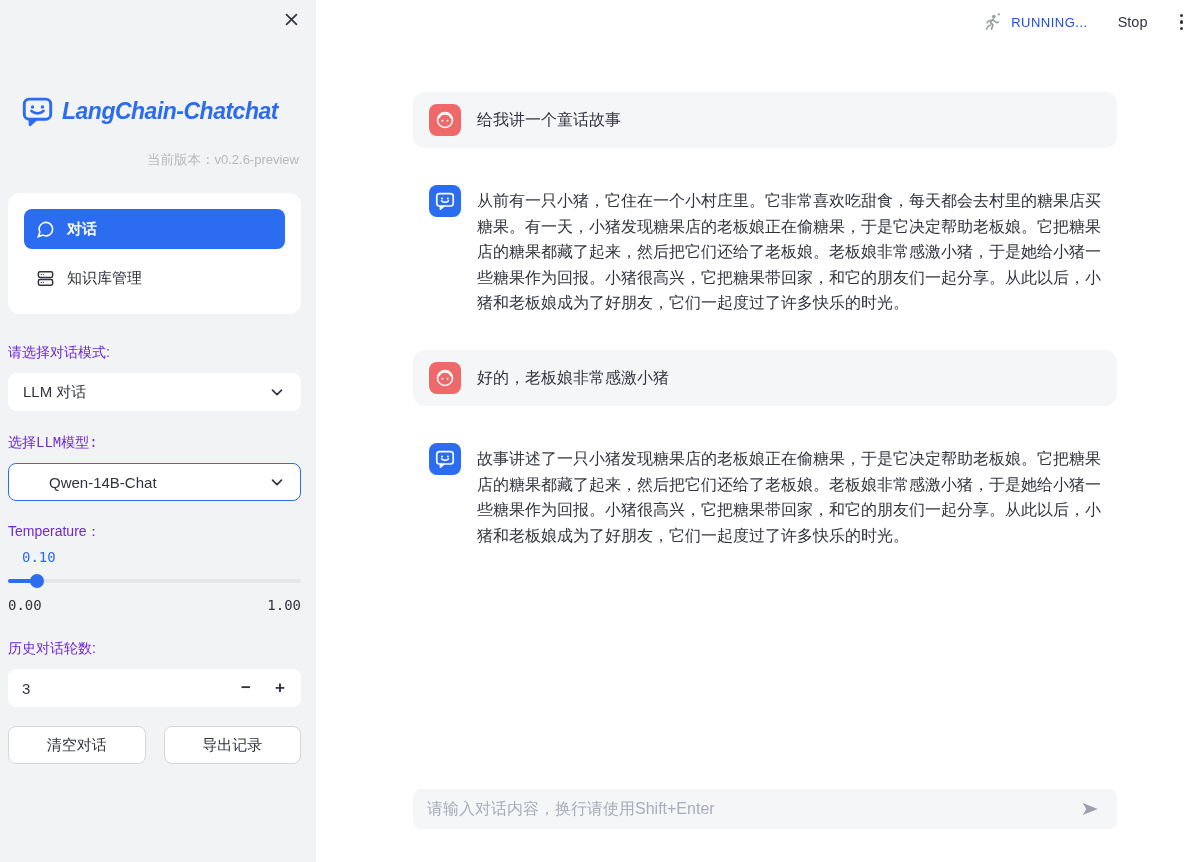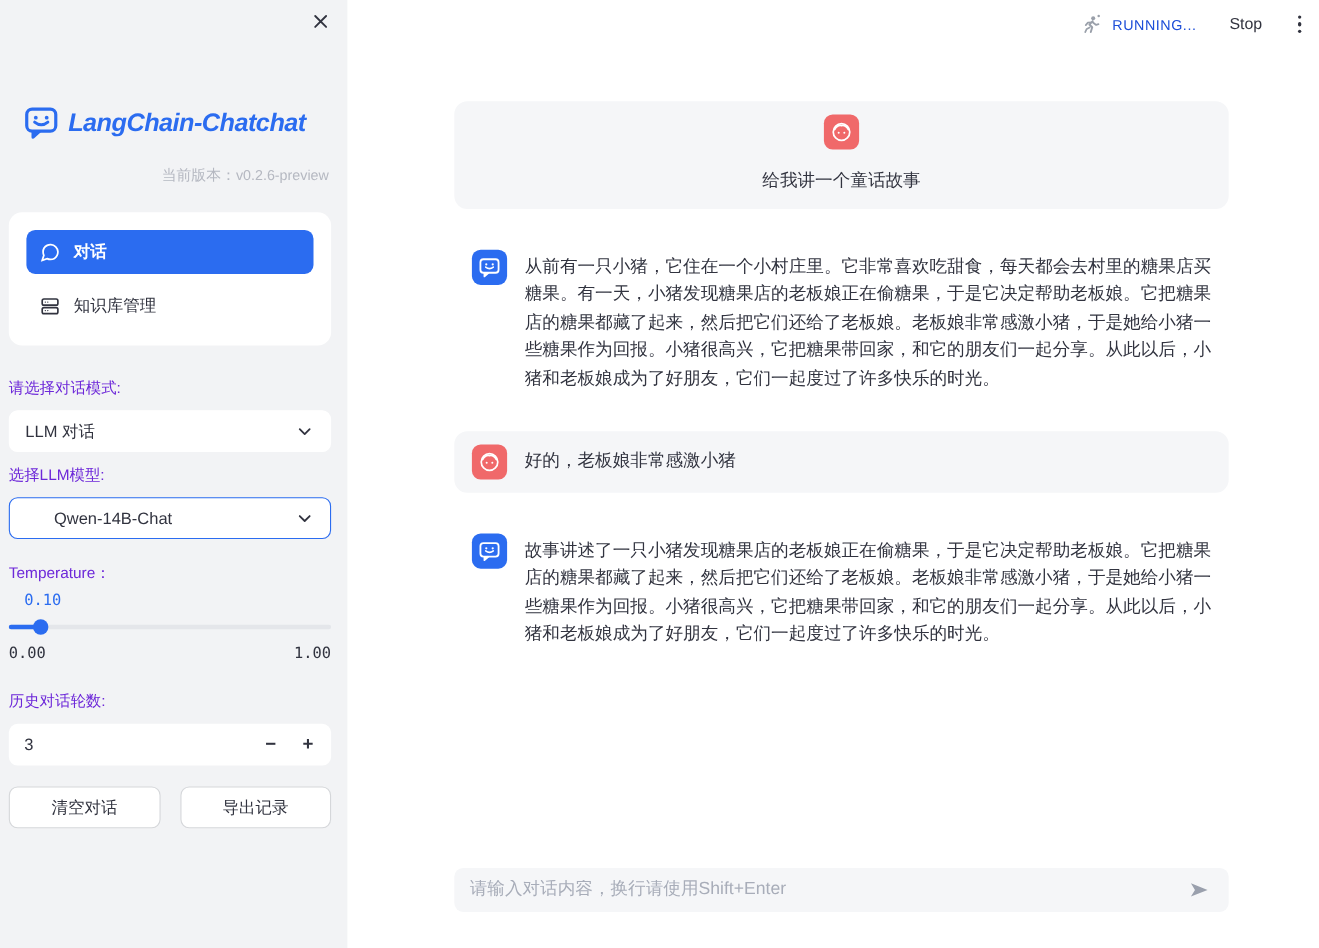--- a/index.html
+++ b/index.html
@@ -18,21 +18,21 @@
   .version .vlabel { font-size:13.5px; }
 
   .nav-card { margin-top:24px; background:#ffffff; border-radius:12px; padding:16px; }
   .nav-item { height:40px; border-radius:8px; display:flex; align-items:center; gap:12px;
               padding:0 12px; font-size:15px; cursor:pointer; color:#31333f; }
   .nav-item + .nav-item { margin-top:9px; }
   .nav-item.active { background:#2b6cf0; color:#ffffff; font-weight:700; }
 
   .field-label { font-size:14px; color:#6d28d9; }
   .lbl-mode { margin-top:30px; }
-  .lbl-model { margin-top:12px; }
+  .lbl-model { margin-top:23px;font-family:Liberation Mono, monospace; }
   .lbl-temp { margin-top:22px; }
   .lbl-history { margin-top:27px; }
 
   .select { margin-top:11px; height:38px; background:#ffffff; border-radius:8px;
             display:flex; align-items:center; padding:0 14px; font-size:15px; cursor:pointer;
             border:1px solid #ffffff; }
   .select.focused { border:1px solid #2b6cf0;padding-left:40px; }
   .select .chev { margin-left:auto; display:flex; }
 
   .slider-value { margin-top:8px; margin-left:14px; font-family:"DejaVu Sans Mono", monospace;
@@ -70,21 +70,21 @@
   .chat-column { position:absolute; left:97px; top:0; width:704px; }
   .msg { display:flex; gap:16px; }
   .msg .avatar { width:32px; height:32px; border-radius:8px; flex-shrink:0;
                  display:flex; align-items:center; justify-content:center; }
   .msg.user { background:#f5f6f8; border-radius:12px; padding:12px 16px; align-items:center; }
   .msg.user .avatar { background:#f0696a; }
   .msg.assistant { padding:0 16px; align-items:flex-start; }
   .msg.assistant .avatar { background:#2b6cf0; }
   .msg-text { font-size:16px; line-height:25.6px; color:#31333f; }
   .msg.assistant .msg-text { margin-top:3px; }
-  .m1 { margin-top:92px;flex-direction:column; } .m2 { margin-top:37px; } .m3 { margin-top:34px; } .m4 { margin-top:37px; }
+  .m1 { margin-top:92px; } .m2 { margin-top:37px; } .m3 { margin-top:34px; } .m4 { margin-top:37px; }
 
   .chat-input { position:absolute; left:97px; top:789px; width:704px; height:40px;
                 background:#f5f6f8; border-radius:8px; display:flex; align-items:center; padding:0 14px; }
   .chat-input input { flex:1; background:none; border:none; outline:none; font-size:16px;
                       color:#31333f; font-family:inherit; }
   .chat-input input::placeholder { color:#a8adb9; }
   .send-btn { background:none; border:none; cursor:pointer; display:flex; padding:2px; }
 </style>
 </head>
 <body>

